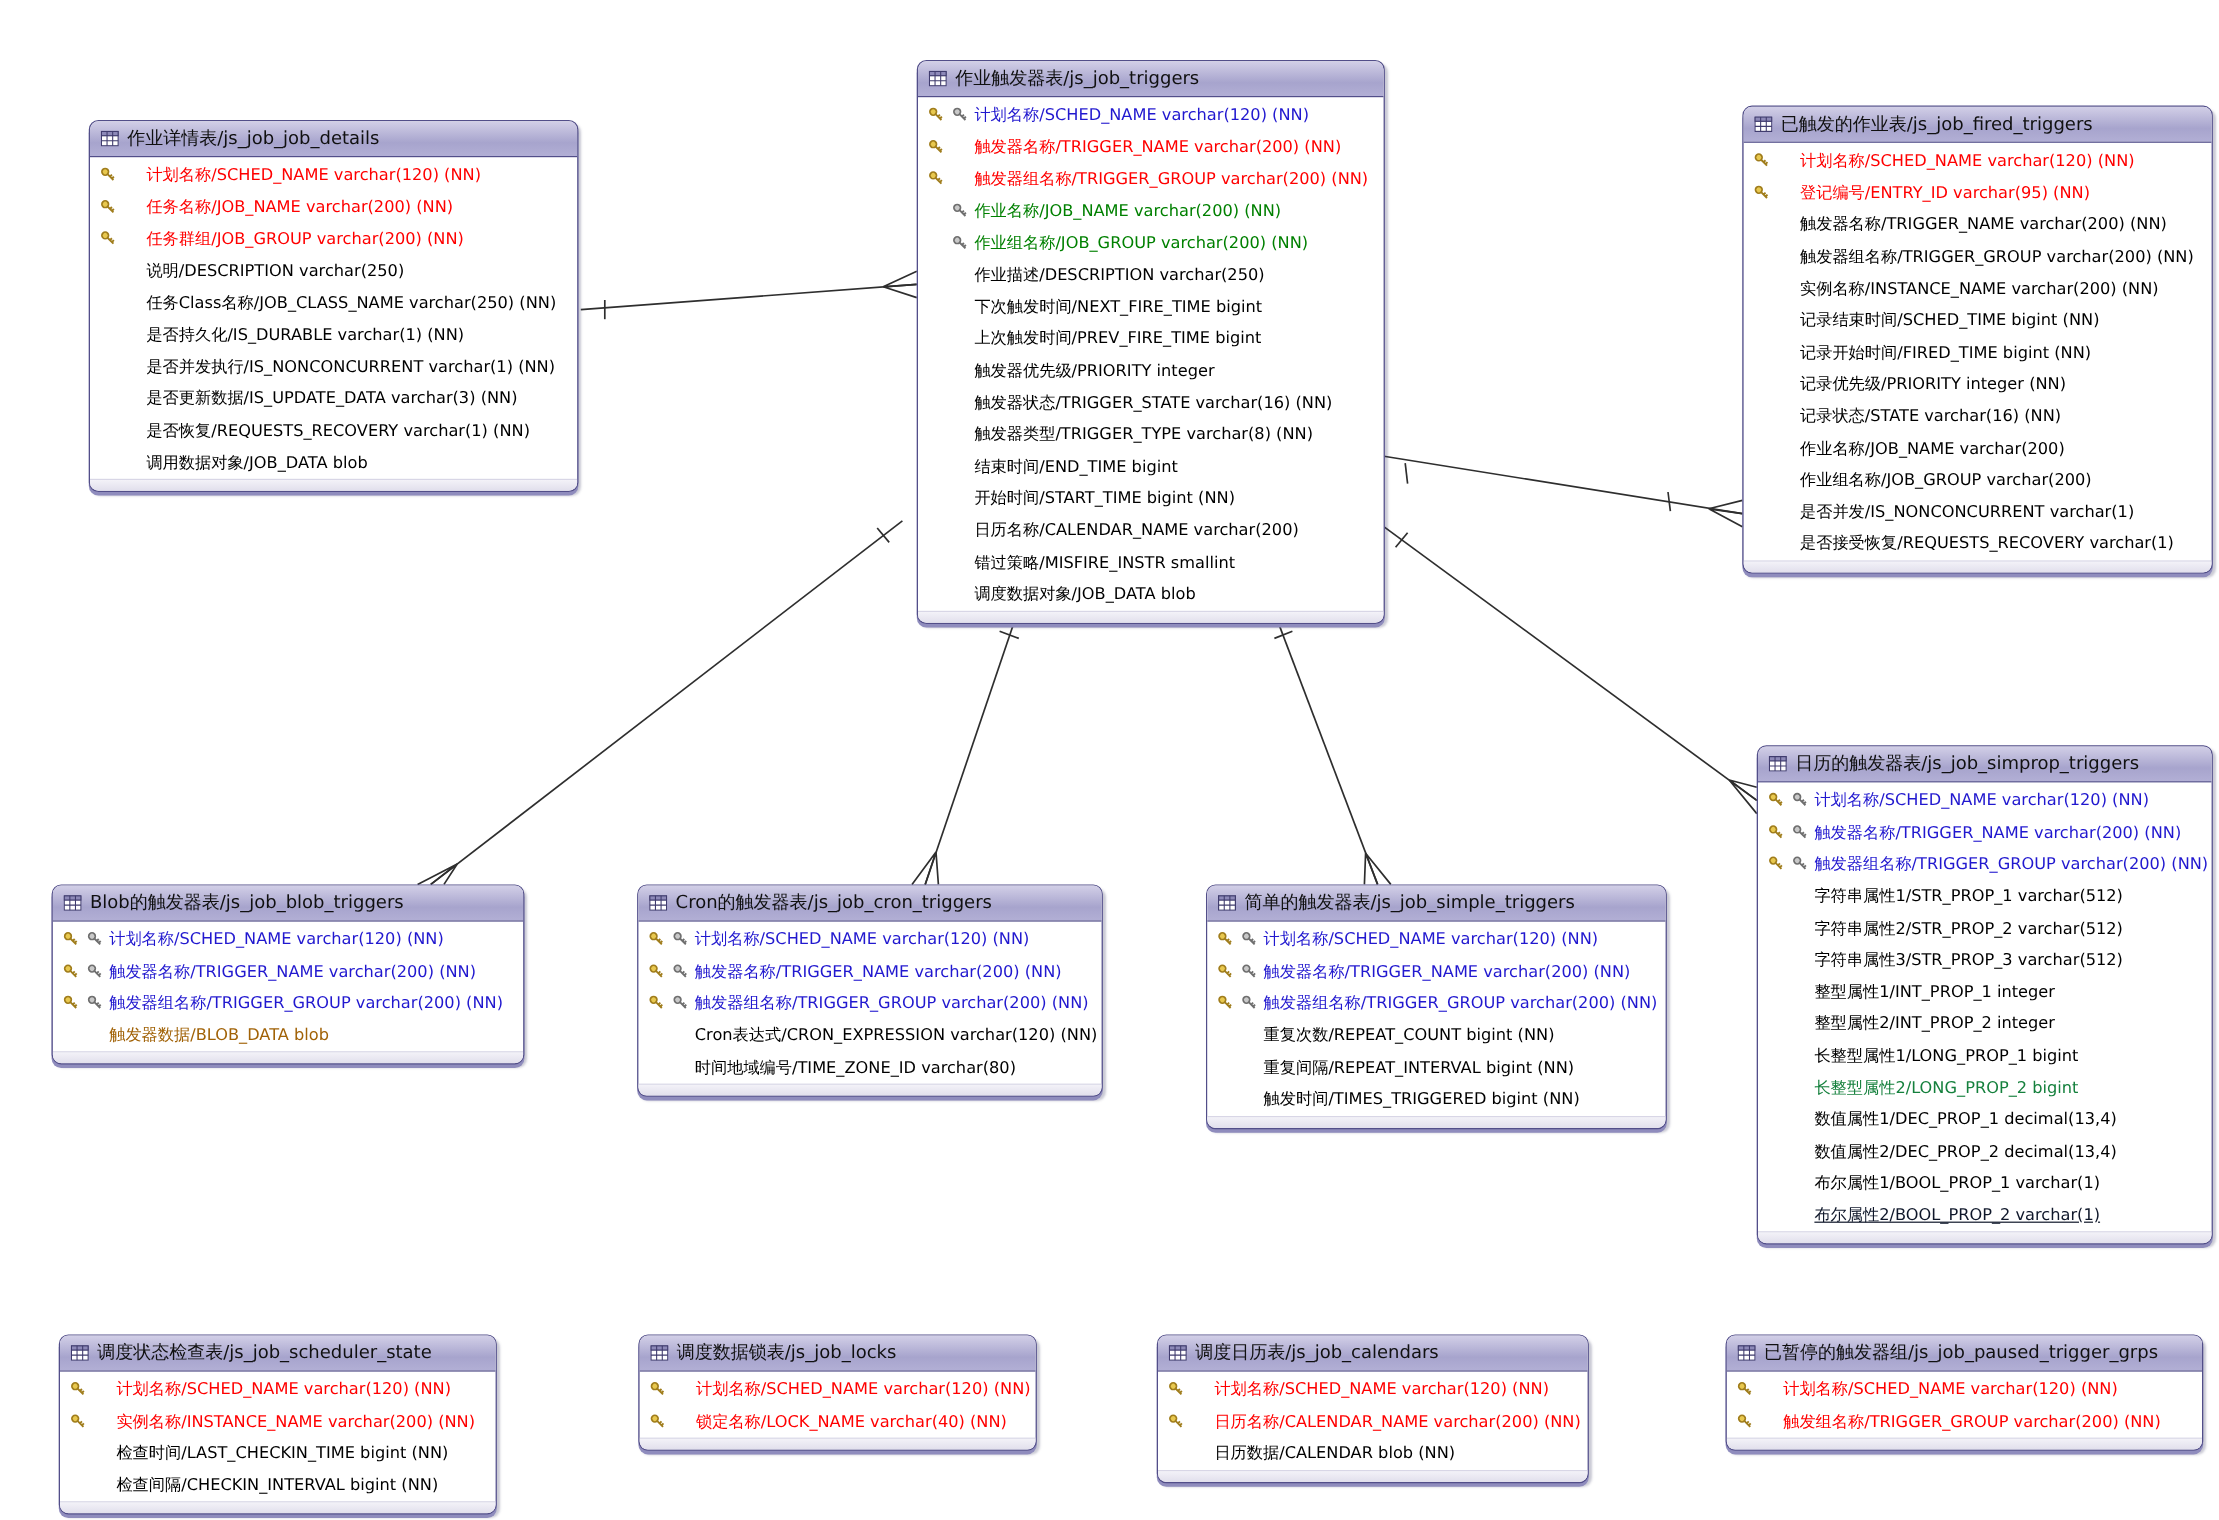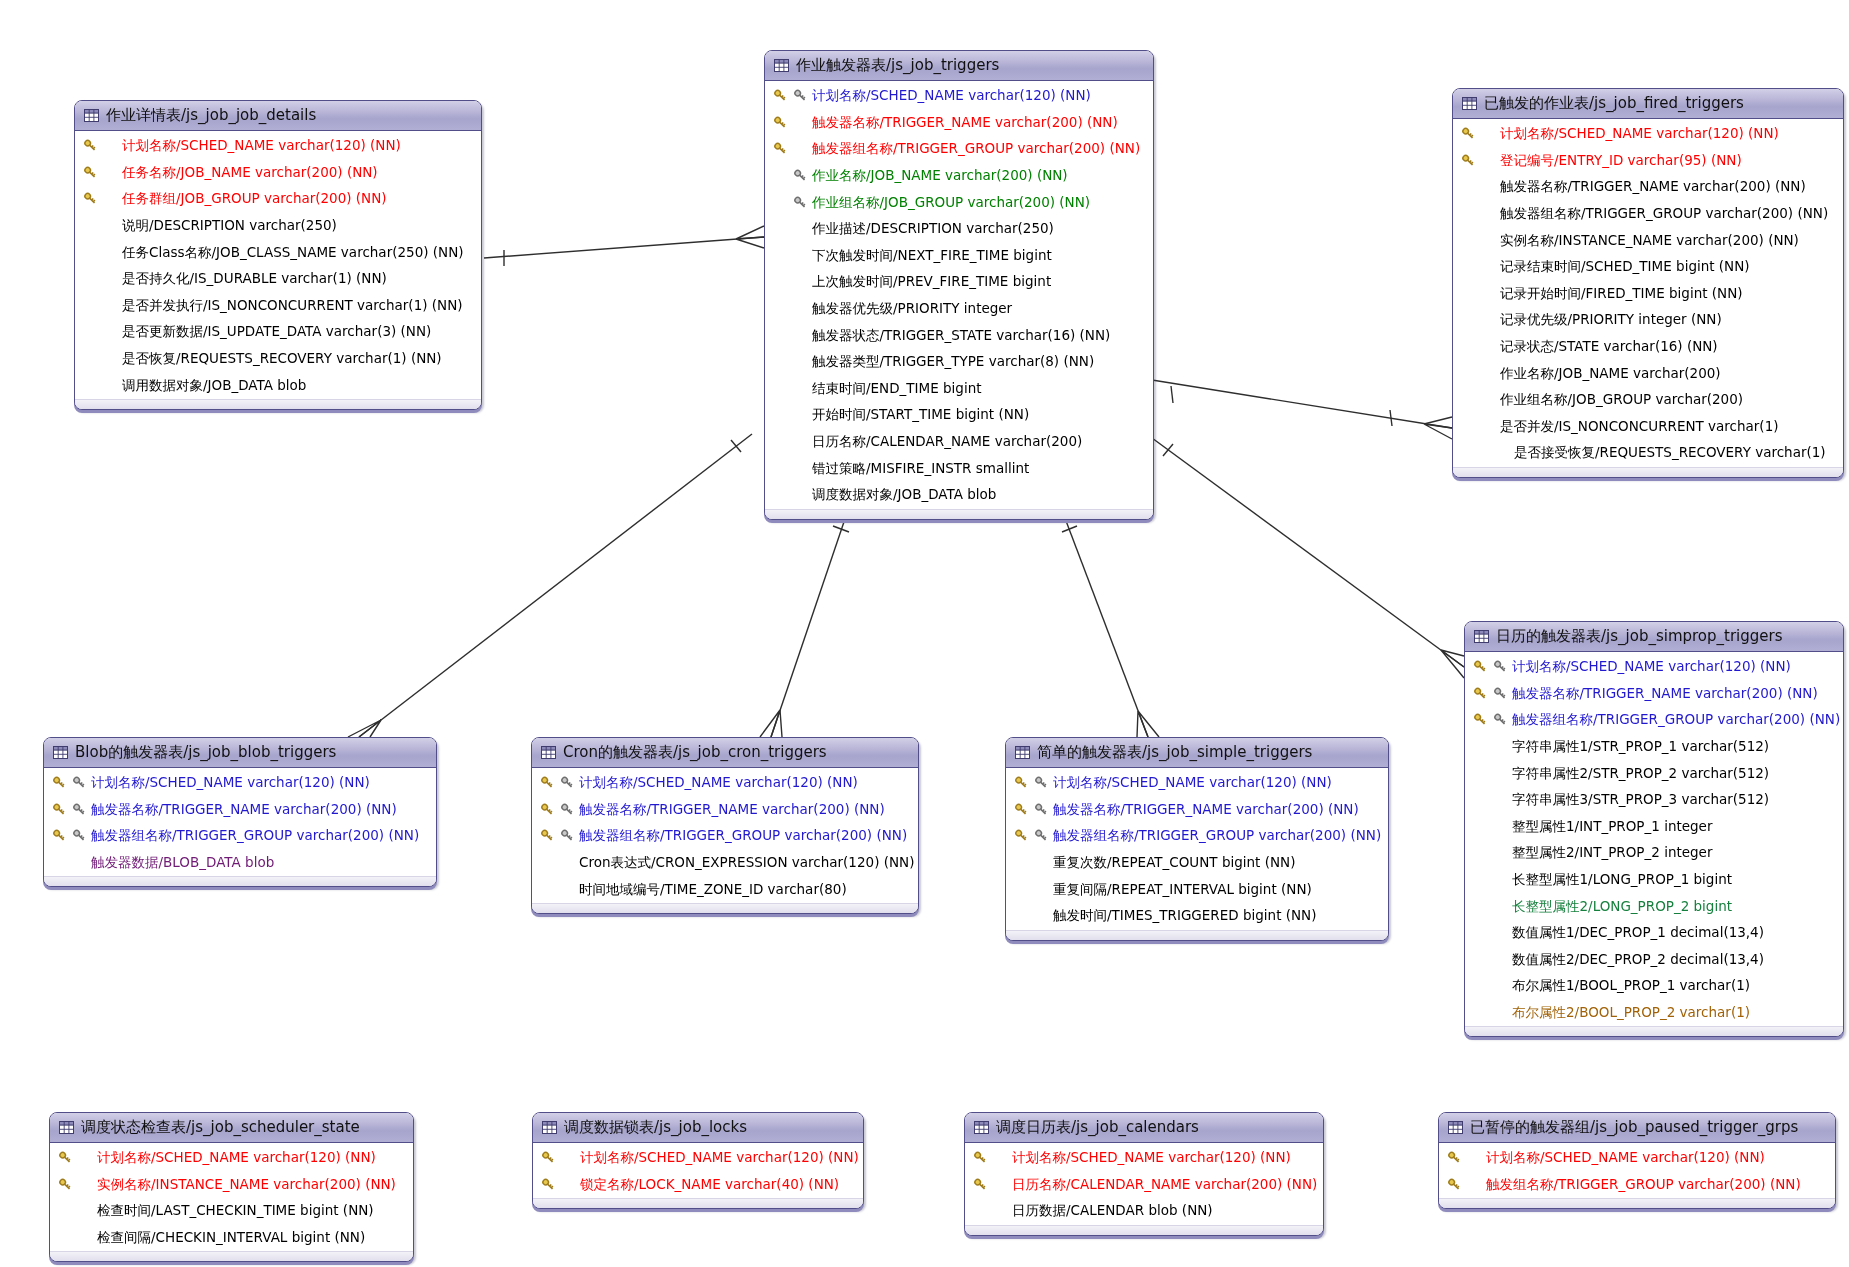--- a/index.html
+++ b/index.html
@@ -424,21 +424,21 @@
             <span class="key empty"></span>
             <span class="key empty"></span>
           </span>
           <span class="ftext" style="color: rgb(0, 0, 0);">是否并发/IS_NONCONCURRENT varchar(1)</span>
         </div>
         <div class="row">
           <span class="keys">
             <span class="key empty"></span>
             <span class="key empty"></span>
           </span>
-          <span class="ftext" style="color: rgb(0, 0, 0); margin-left: 14px;">是否接受恢复/REQUESTS_RECOVERY varchar(1)</span>
+          <span class="ftext" style="color: rgb(0, 0, 0);">是否接受恢复/REQUESTS_RECOVERY varchar(1)</span>
         </div>
       </div>
       <div class="tbl-footer"></div>
     </div>
     <div class="tbl" style="left: 43px; top: 737px; width: 392px;">
       <div class="tbl-header">
         <span style="display: inline-flex;">
           <svg width="15" height="13" viewBox="0 0 15 13">
             <rect x="0.5" y="0.5" width="14" height="12" fill="#ffffff" stroke="#403c6e"></rect>
             <rect x="0.5" y="0.5" width="14" height="3.6" fill="#8d89b8" stroke="#403c6e"></rect>
@@ -497,21 +497,21 @@
                 </g>
               </svg></span>
           </span>
           <span class="ftext" style="color: rgb(33, 24, 207);">触发器组名称/TRIGGER_GROUP varchar(200) (NN)</span>
         </div>
         <div class="row">
           <span class="keys">
             <span class="key empty"></span>
             <span class="key empty"></span>
           </span>
-          <span class="ftext" style="color: #701a75;">触发器数据/BLOB_DATA blob</span>
+          <span class="ftext" style="color: #a16207;">触发器数据/BLOB_DATA blob</span>
         </div>
       </div>
       <div class="tbl-footer"></div>
     </div>
     <div class="tbl" style="left: 531px; top: 737px; width: 386px;">
       <div class="tbl-header">
         <span style="display: inline-flex;">
           <svg width="15" height="13" viewBox="0 0 15 13">
             <rect x="0.5" y="0.5" width="14" height="12" fill="#ffffff" stroke="#403c6e"></rect>
             <rect x="0.5" y="0.5" width="14" height="3.6" fill="#8d89b8" stroke="#403c6e"></rect>
@@ -807,21 +807,21 @@
             <span class="key empty"></span>
             <span class="key empty"></span>
           </span>
           <span class="ftext" style="color: rgb(0, 0, 0);">布尔属性1/BOOL_PROP_1 varchar(1)</span>
         </div>
         <div class="row">
           <span class="keys">
             <span class="key empty"></span>
             <span class="key empty"></span>
           </span>
-          <span class="ftext" style="color: #a16207;">布尔属性2/BOOL_PROP_2 varchar(1)</span>
+          <span class="ftext" style="color: #0f172a; text-decoration: underline;">布尔属性2/BOOL_PROP_2 varchar(1)</span>
         </div>
       </div>
       <div class="tbl-footer"></div>
     </div>
     <div class="tbl" style="left: 49px; top: 1112px; width: 363px;">
       <div class="tbl-header">
         <span style="display: inline-flex;">
           <svg width="15" height="13" viewBox="0 0 15 13">
             <rect x="0.5" y="0.5" width="14" height="12" fill="#ffffff" stroke="#403c6e"></rect>
             <rect x="0.5" y="0.5" width="14" height="3.6" fill="#8d89b8" stroke="#403c6e"></rect>

